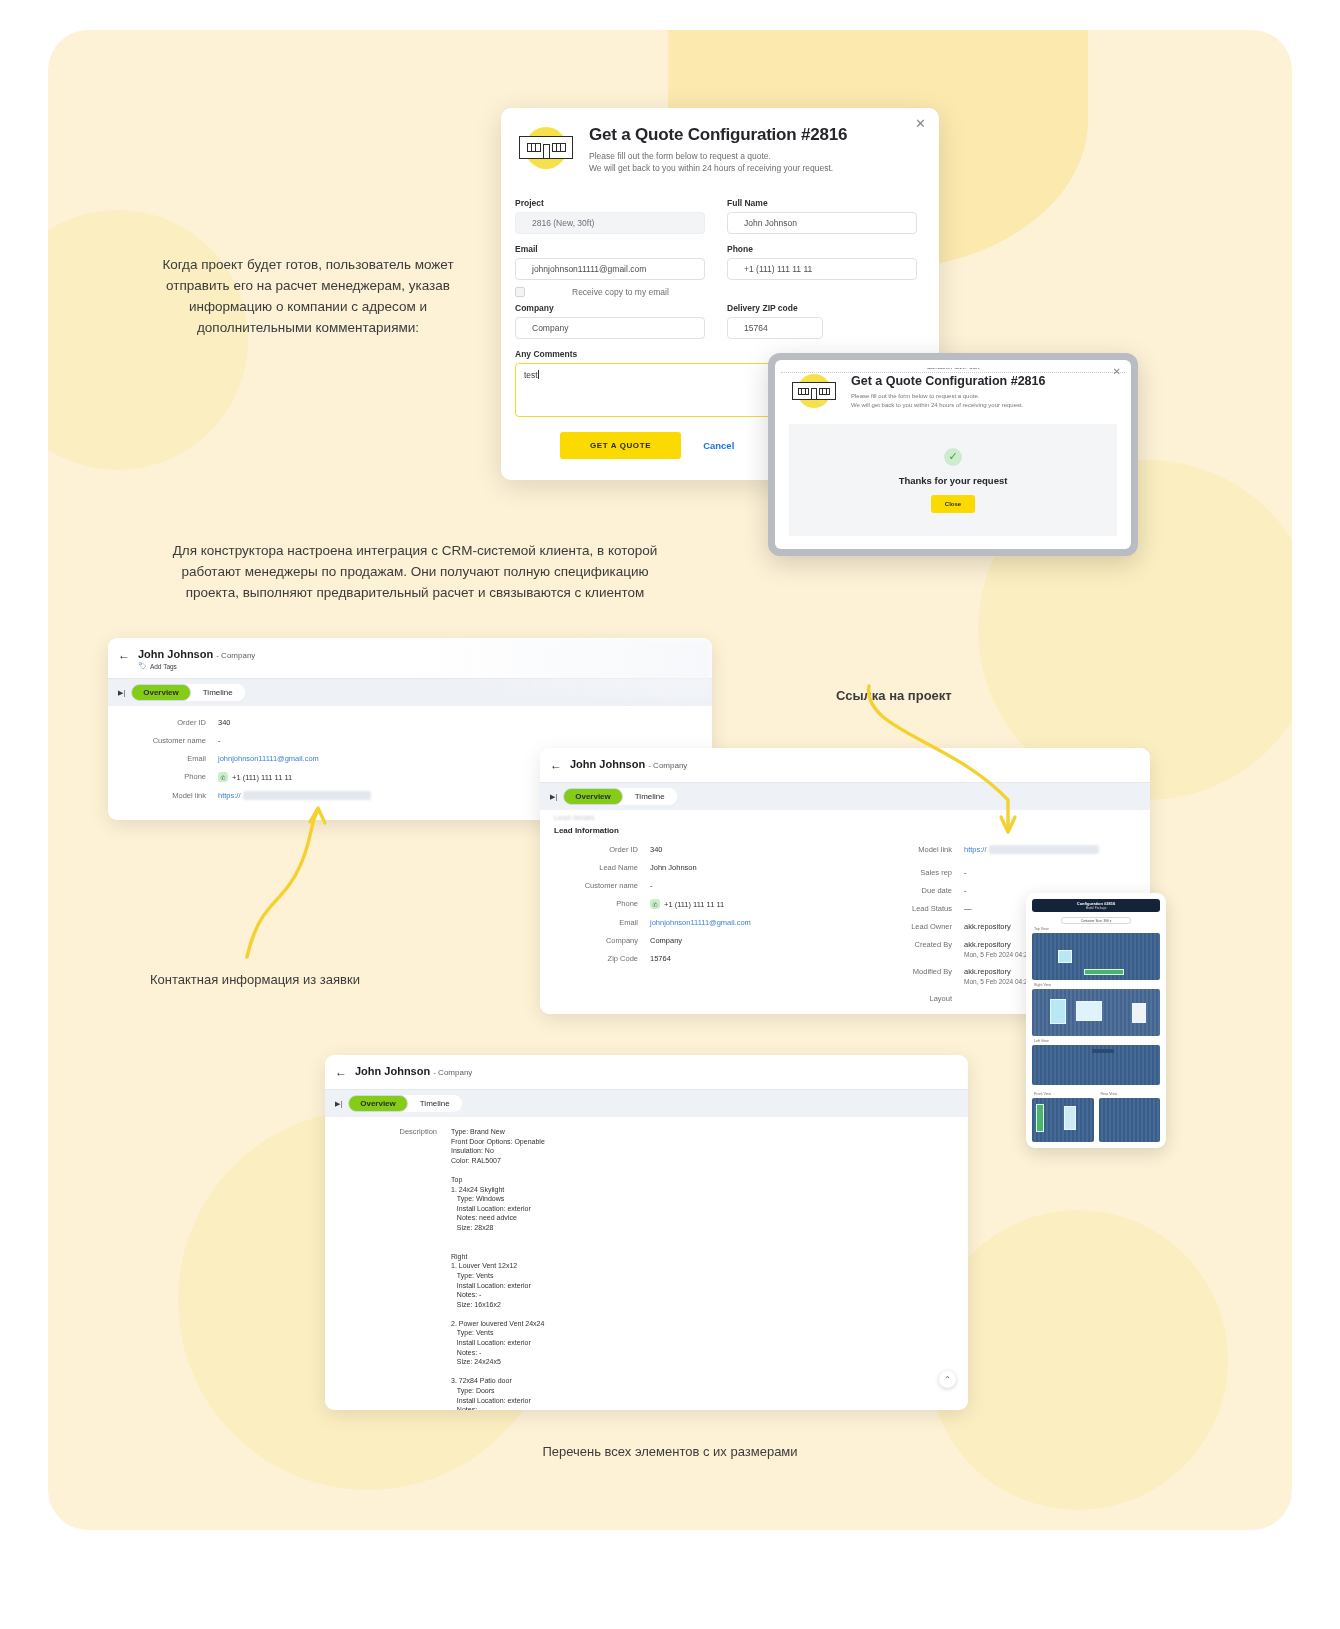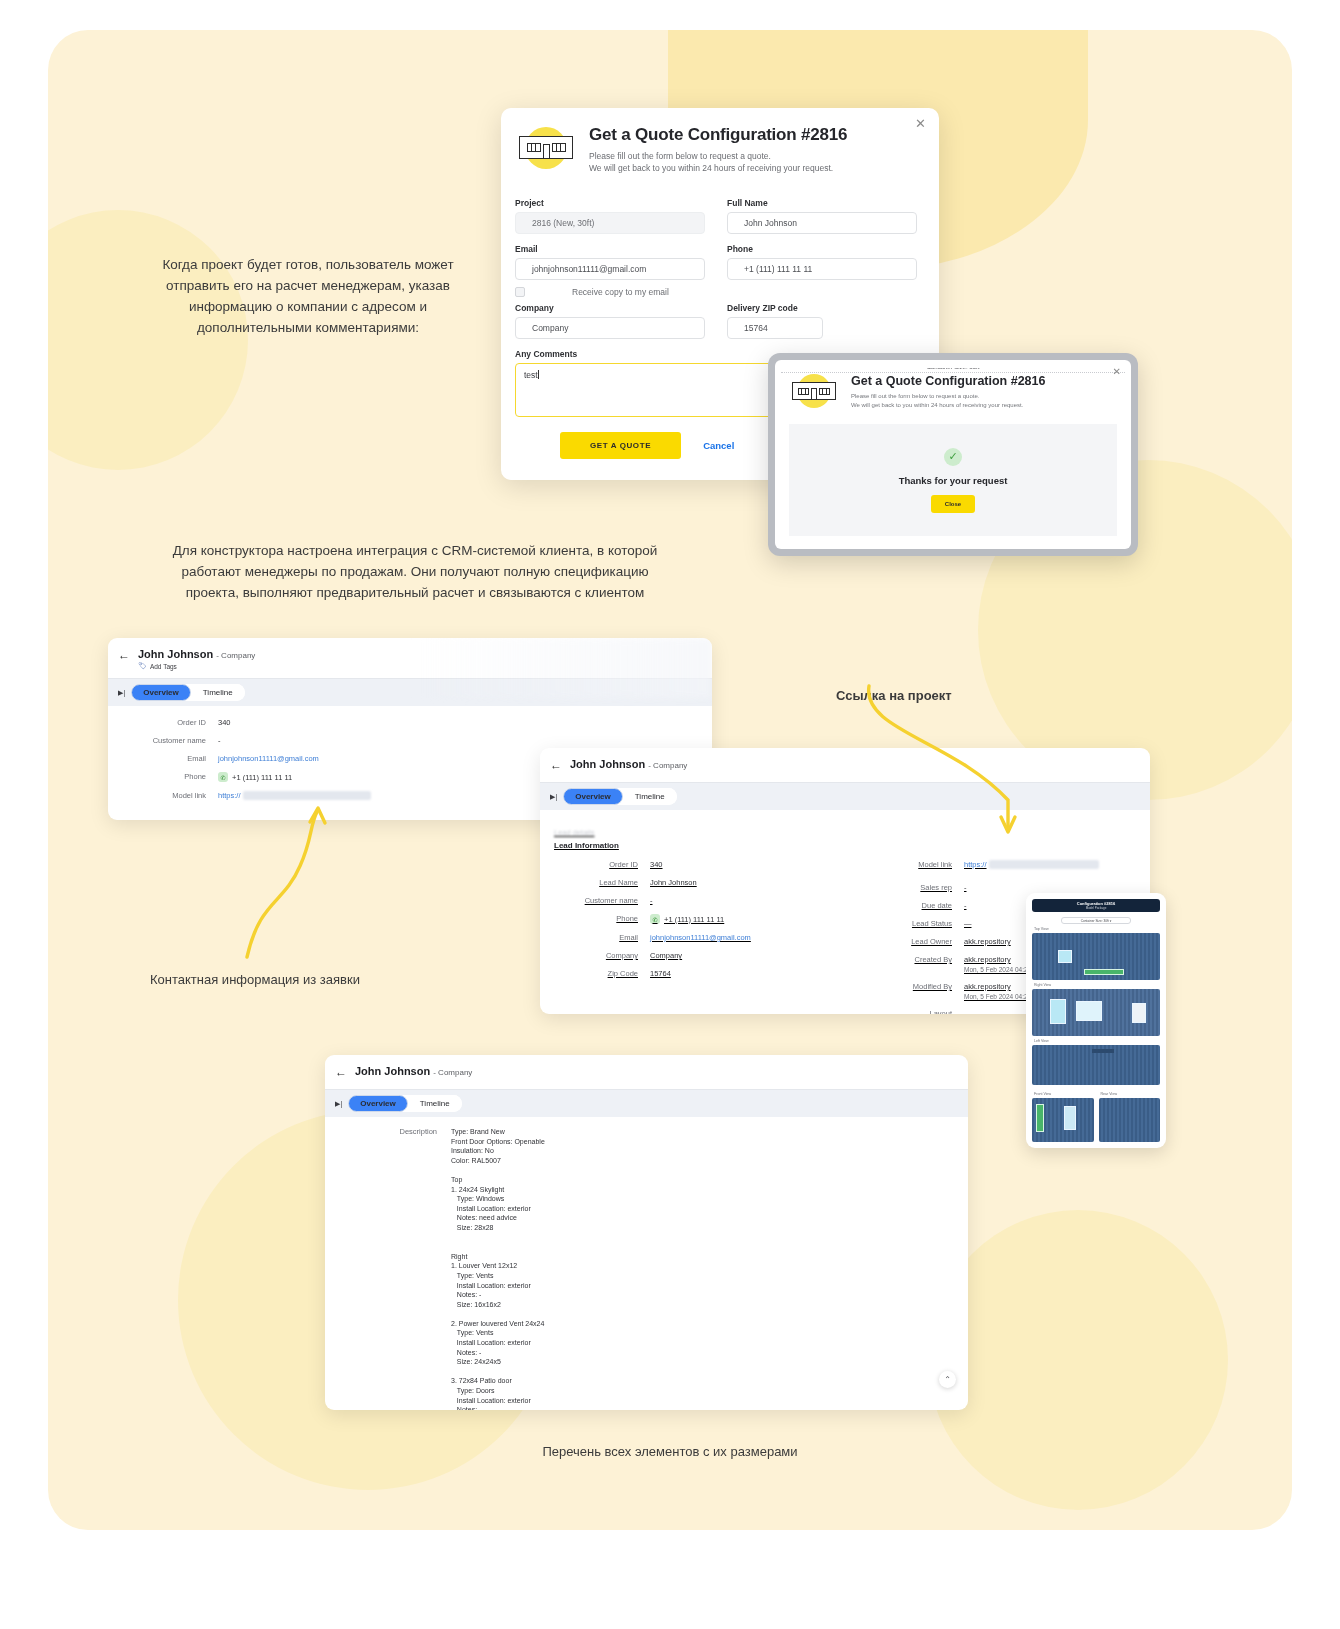--- a/index.html
+++ b/index.html
@@ -142,21 +142,21 @@
   .add-tags { display: flex; align-items: center; gap: 3px; font-size: 6.5px; color: #3b3c41; margin-top: 2px; }
   .tag-icon { color: #3b5ea8; font-size: 7px; }
   .crm-tabs {
     background: #eef1f6; padding: 5px 10px; display: flex; align-items: center; gap: 4px;
     border-top: 1px solid #e4e7ec;
   }
   .tab-handle { font-size: 7px; color: #3a3b40; margin-right: 2px; }
   .tab {
     font-size: 8px; padding: 3px 11px; border-radius: 11px; color: #2b2c31; cursor: pointer;
   }
-  .tab.active { background: #3b82f6; border: 1px solid #cfd9ea; font-weight: bold; }
+  .tab.active { background: #84cc16; border: 1px solid #cfd9ea; font-weight: bold; }
   .tab.plain { background: #fff; border: 1px solid transparent; }
   .tab-group { display: flex; background: #fff; border-radius: 11px; }
   .crm-body { padding: 12px 14px; }
   .kv { display: flex; margin-bottom: 9px; font-size: 7.5px; }
   .kv .k { width: 96px; text-align: right; color: #6d6f76; padding-right: 12px; flex: 0 0 96px; }
   .kv .v { color: #303136; }
   .v.link { color: #3f7fd6; }
   .phone-pill { display: inline-flex; align-items: center; gap: 4px; }
   .phone-ic {
     width: 10px; height: 10px; border-radius: 3px; background: #cdeccd;
@@ -399,21 +399,21 @@
     <div class="back-arrow">←</div>
     <div class="crm-name"><span>John Johnson</span> <span class="crm-company">- Company</span></div>
   </div>
   <div class="crm-tabs">
     <span class="tab-handle">▶|</span>
     <div class="tab-group">
       <div class="tab active">Overview</div>
       <div class="tab plain">Timeline</div>
     </div>
   </div>
-  <div class="crm-body" style="padding-top:18px;text-decoration:underline;">
+  <div class="crm-body" style="padding-top:3px;">
     <div class="ghost-ttl">Lead details</div>
     <div class="section-ttl">Lead Information</div>
     <div class="crm2-cols">
       <div class="crm2-left">
         <div class="kv">
             <div class="k">Order ID</div>
             <div class="v">340</div>
           </div>
         <div class="kv">
             <div class="k">Lead Name</div>

